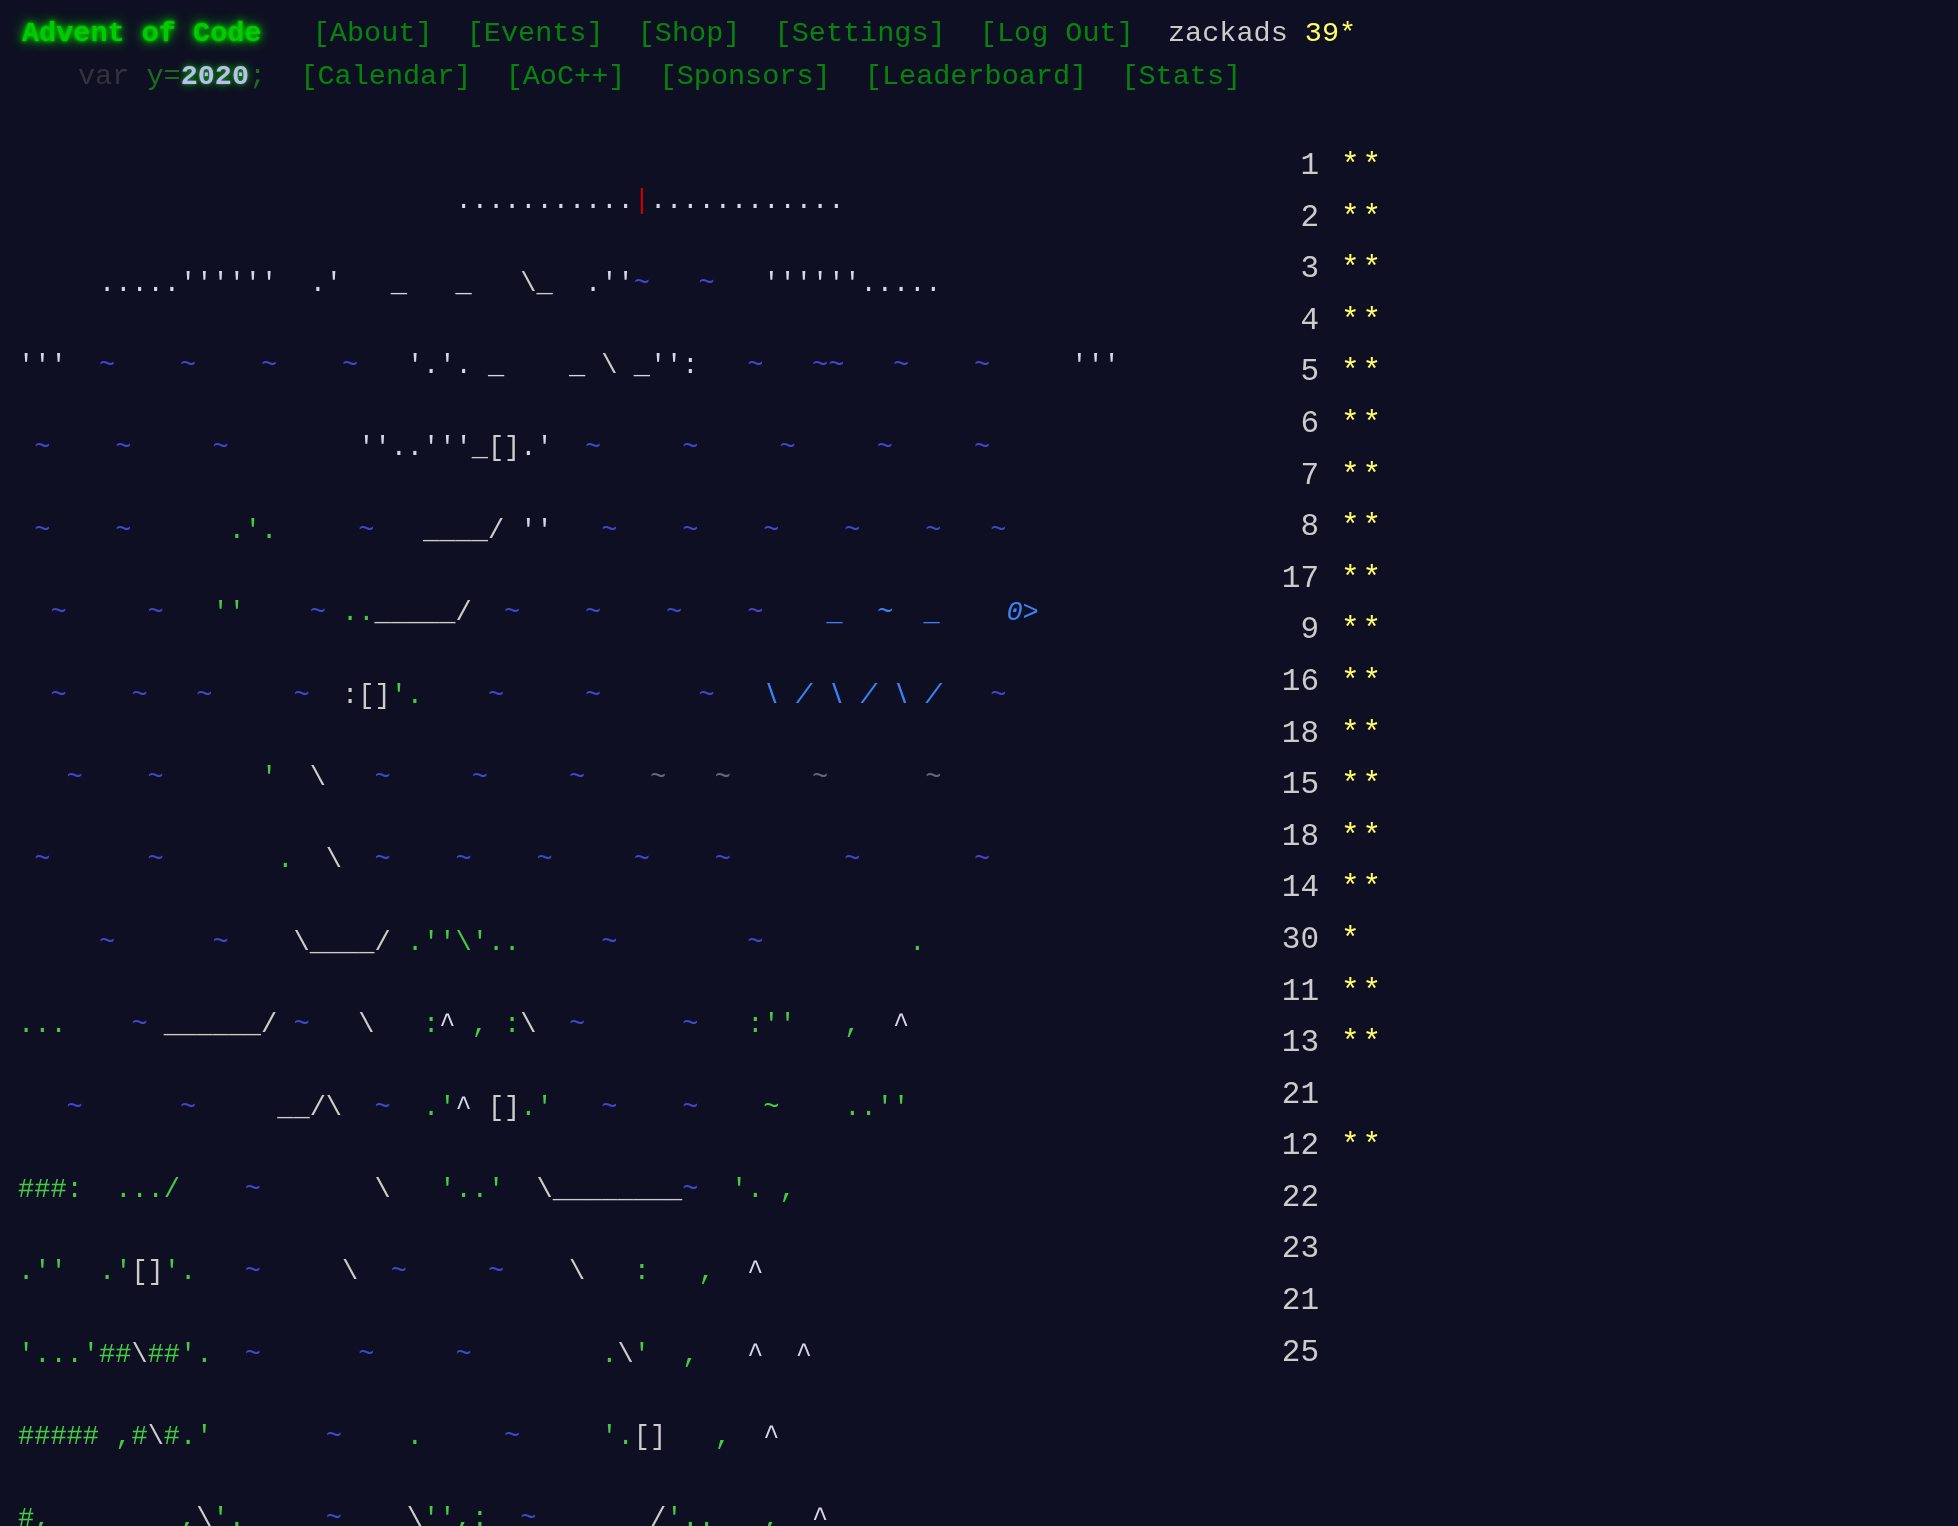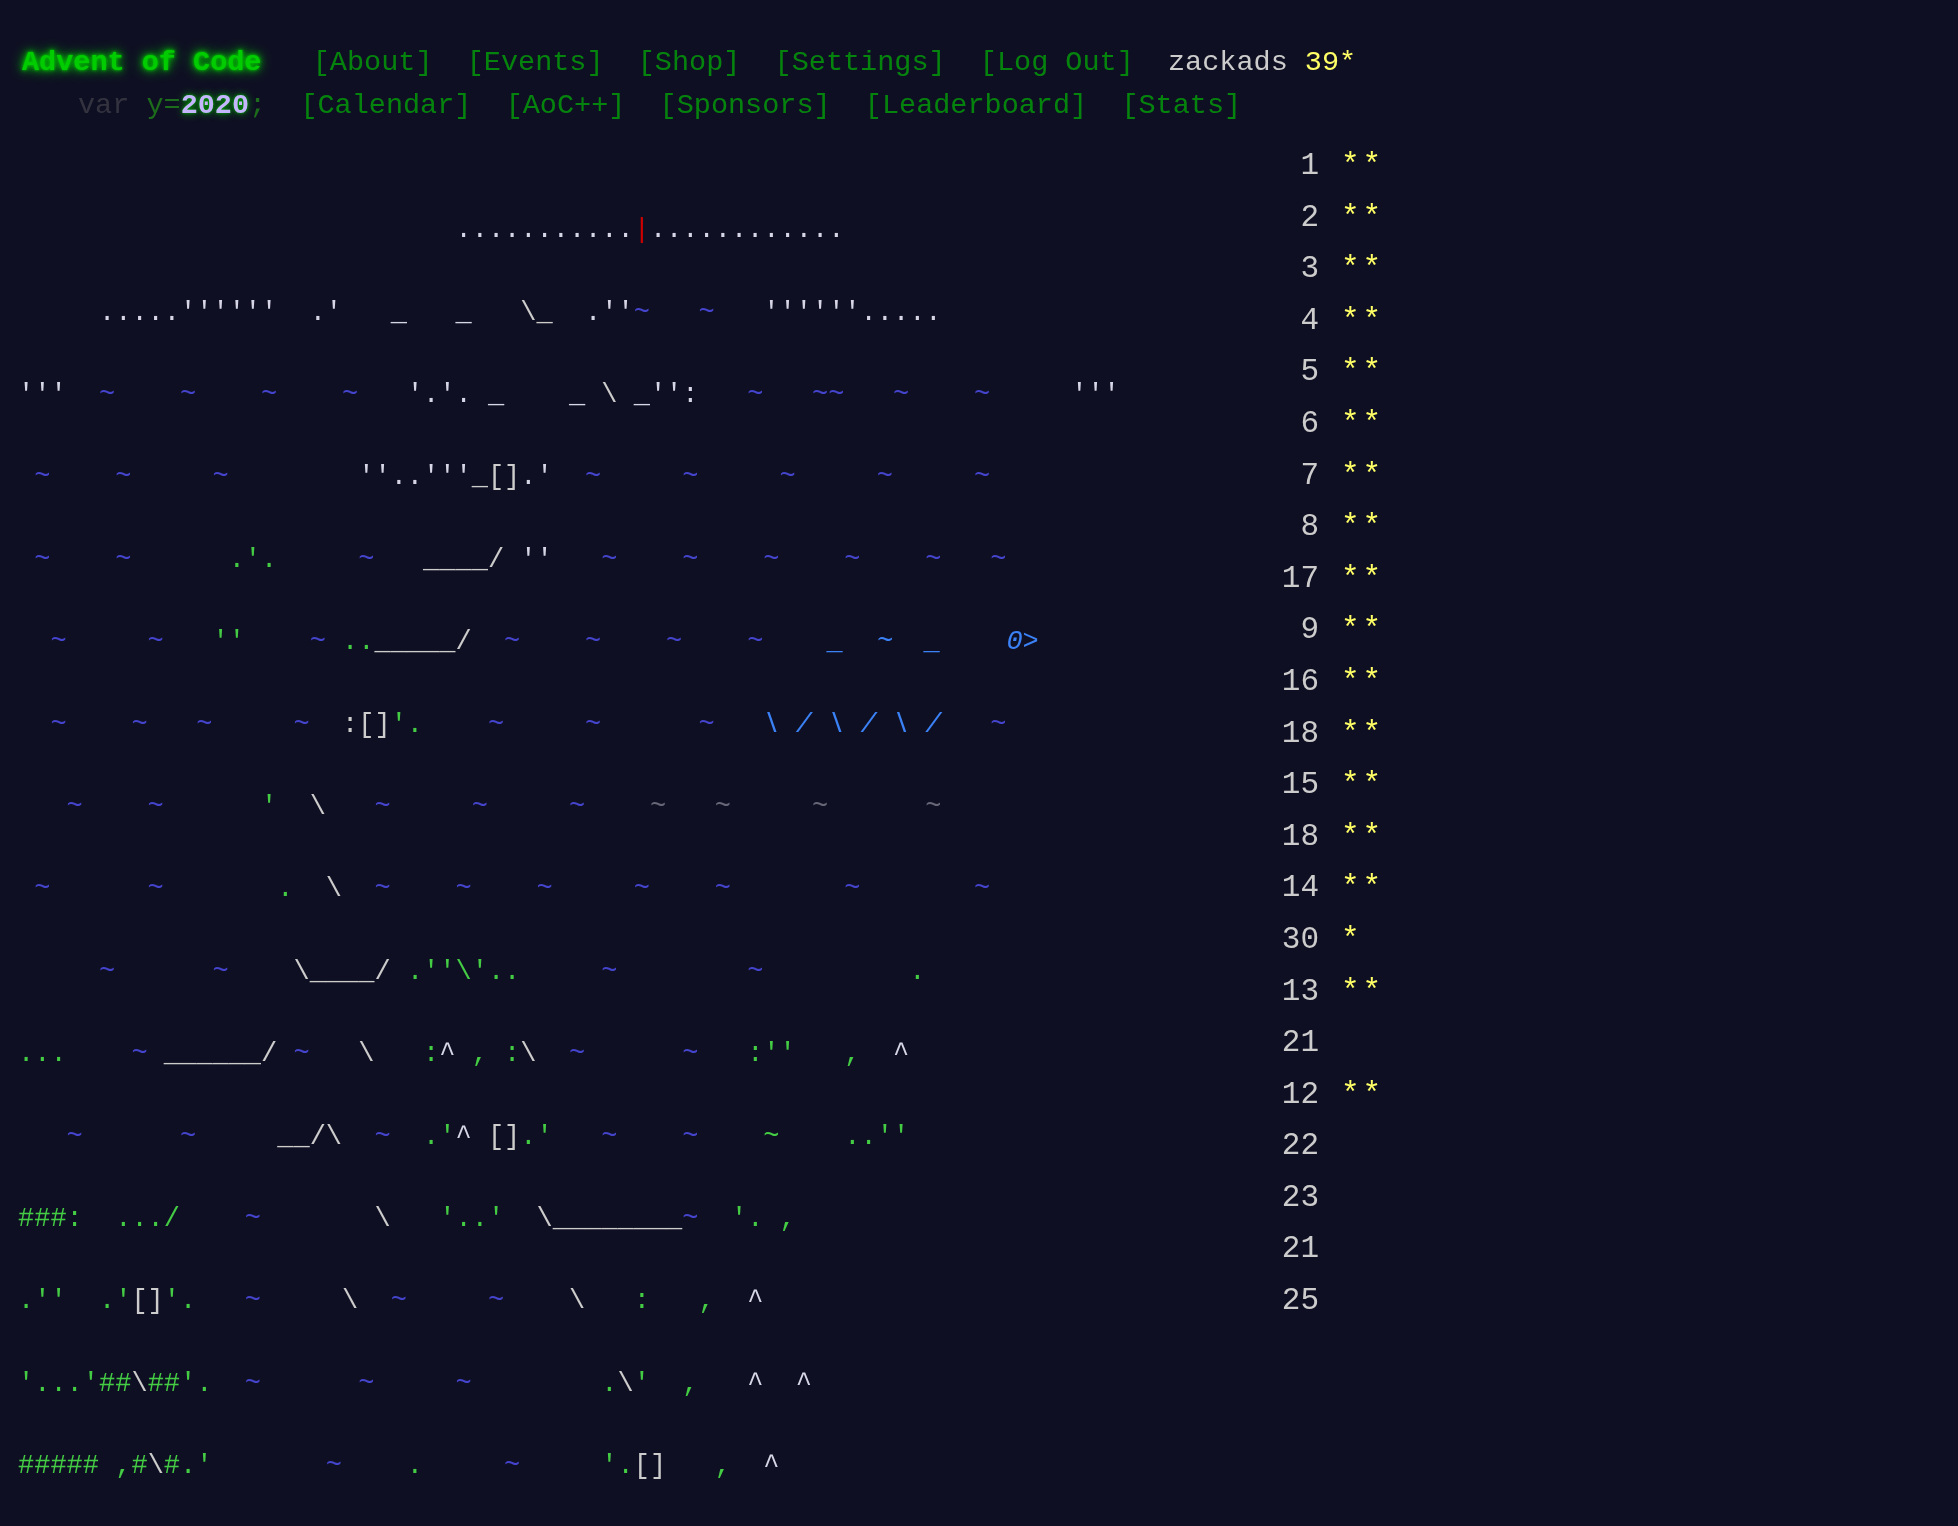--- a/index.html
+++ b/index.html
@@ -22,21 +22,21 @@
     padding: 0 0 0 0;
     position: relative;
     height: 124px;
   }
   .hdr-row {
     white-space: pre;
     font-size: 28.5px;
     line-height: 43px;
     letter-spacing: 0px;
   }
-  .hdr-row.r1 { padding-top: 12px; margin-top: 29px; }
+  .hdr-row.r1 { padding-top: 12px; }
 
   .logo {
     color: #00cc00;
     text-shadow: 0 0 3px #00cc00, 0 0 7px #00cc00, 0 0 14px #00cc00;
     font-weight: bold;
     display: inline-block;
     padding-left: 22px;
   }
   .var-line {
     color: #333340;
@@ -159,20 +159,21 @@
     <div class="day"><span class="num">7</span><span class="st">**</span></div>
     <div class="day"><span class="num">8</span><span class="st">**</span></div>
     <div class="day"><span class="num">17</span><span class="st">**</span></div>
     <div class="day"><span class="num">9</span><span class="st">**</span></div>
     <div class="day"><span class="num">16</span><span class="st">**</span></div>
     <div class="day"><span class="num">18</span><span class="st">**</span></div>
     <div class="day"><span class="num">15</span><span class="st">**</span></div>
     <div class="day"><span class="num">18</span><span class="st">**</span></div>
     <div class="day"><span class="num">14</span><span class="st">**</span></div>
     <div class="day"><span class="num">30</span><span class="st">*</span></div>
+    <div class="day"><span class="num">11</span><span class="st">**</span></div>
     <div class="day"><span class="num">13</span><span class="st">**</span></div>
     <div class="day"><span class="num">21</span><span class="st"></span></div>
     <div class="day"><span class="num">12</span><span class="st">**</span></div>
     <div class="day"><span class="num">22</span><span class="st"></span></div>
     <div class="day"><span class="num">23</span><span class="st"></span></div>
     <div class="day"><span class="num">21</span><span class="st"></span></div>
     <div class="day"><span class="num">25</span><span class="st"></span></div>
   </div>
 
 </body></html>

